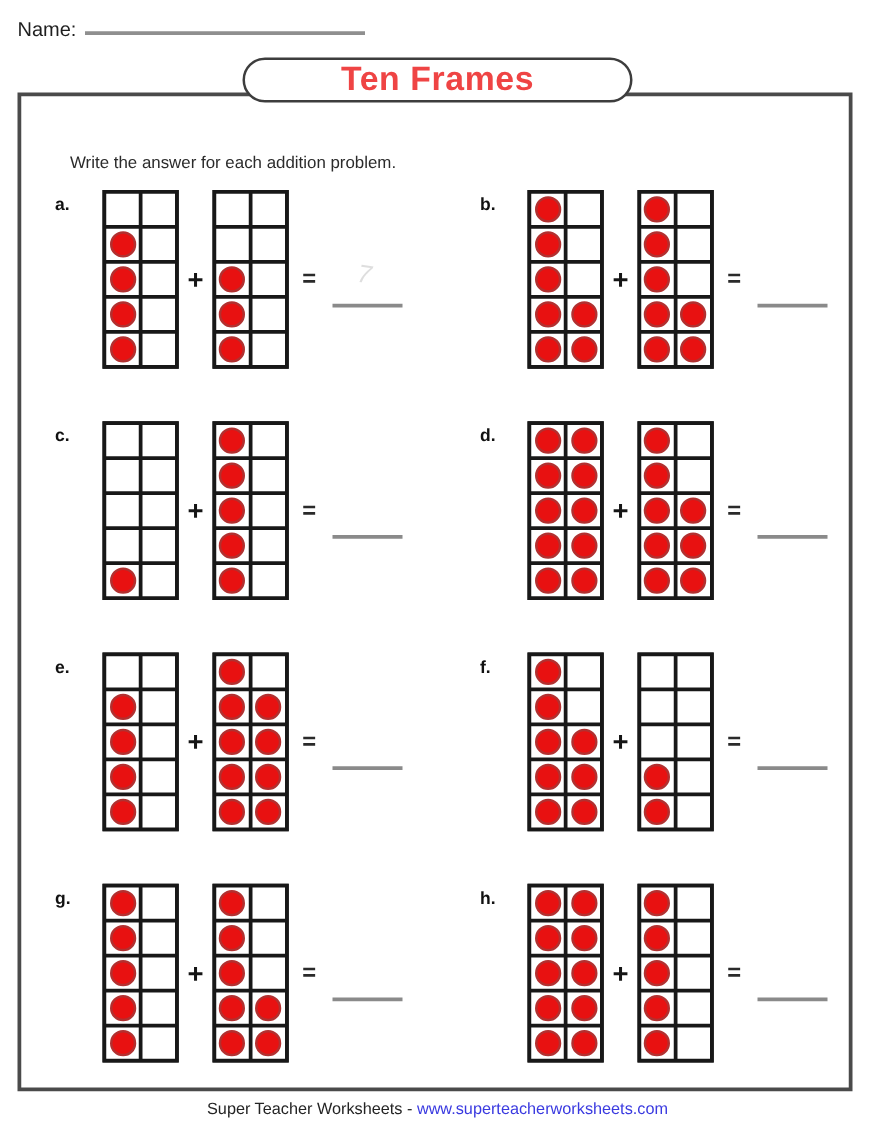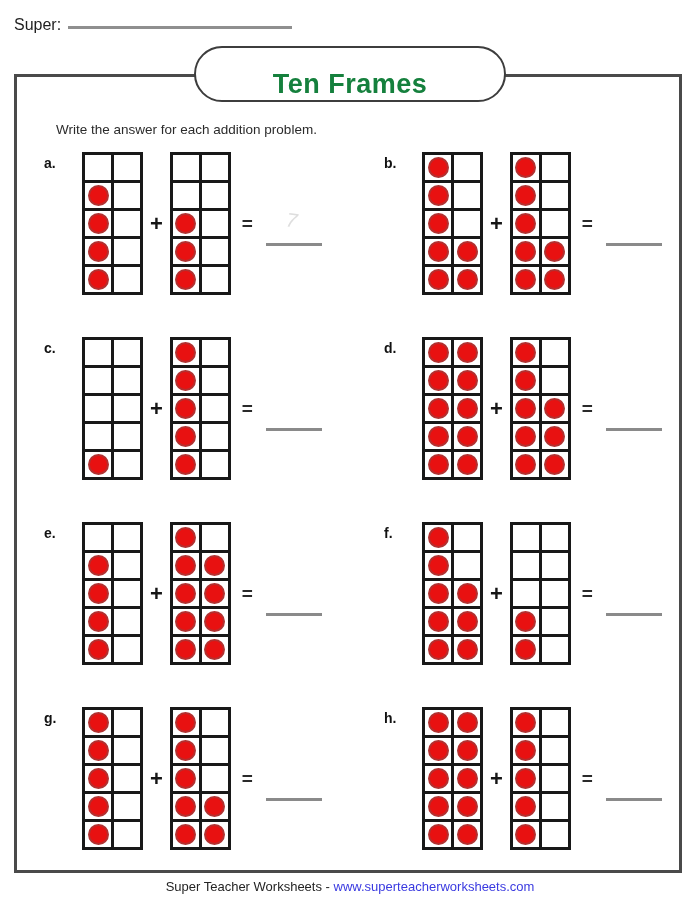--- a/index.html
+++ b/index.html
@@ -8,24 +8,24 @@
     background: #ffffff;
     font-family: "Liberation Sans", sans-serif;
     overflow: hidden;
   }
   .name-row { position: absolute; left: 14px; top: 16px; font-size: 16px; color: #1f1f1f; z-index: 2; }
   .name-line {
     display: inline-block; width: 224px; height: 0;
     border-bottom: 3px solid #8f8f8f; margin-left: 7px; vertical-align: 1px;
   }
   .title-pill {
-    position: absolute; left: 194px; top: 46px; width: 312px; height: 56px;
+    position: absolute; left: 194px; top: 46px; width: 312px; height: 36px;
     border: 2px solid #3d3d3d; border-radius: 30px; background: #ffffff; z-index: 3;
-    display: flex; align-items: flex-end; justify-content: center;
-    font-weight: bold; font-size: 27px; color: #15803d; letter-spacing: 0.5px;
+    display: flex; align-items: flex-start; justify-content: center;
+    font-weight: bold; font-size: 27px; color: #ef4444; letter-spacing: 0.5px;
     box-sizing: border-box;
   }
   .main-box {
     position: absolute; left: 14px; top: 74px; width: 668px; height: 799px;
     border: 3px solid #4a4a4a; box-sizing: border-box; background: #ffffff; z-index: 1;
   }
   .instruction {
     position: absolute; left: 56px; top: 122px; font-size: 13.5px; color: #2b2b2b; z-index: 2;
   }
   .problems {
@@ -60,21 +60,21 @@
   .footer {
     position: absolute; top: 879px; left: 0; width: 100%;
     text-align: center; font-size: 13px; color: #242424; z-index: 2;
   }
   .footer-link { color: #3a3ae0; text-decoration: none; cursor: pointer; }
 </style>
 </head>
 <body>
 
 <div class="name-row">
-  <span>Super:</span><span class="name-line"></span>
+  <span>Name:</span><span class="name-line"></span>
 </div>
 
 <div class="main-box"></div>
 
 <div class="title-pill">
   <span>Ten Frames</span>
 </div>
 
 <div class="instruction">Write the answer for each addition problem.</div>
 

